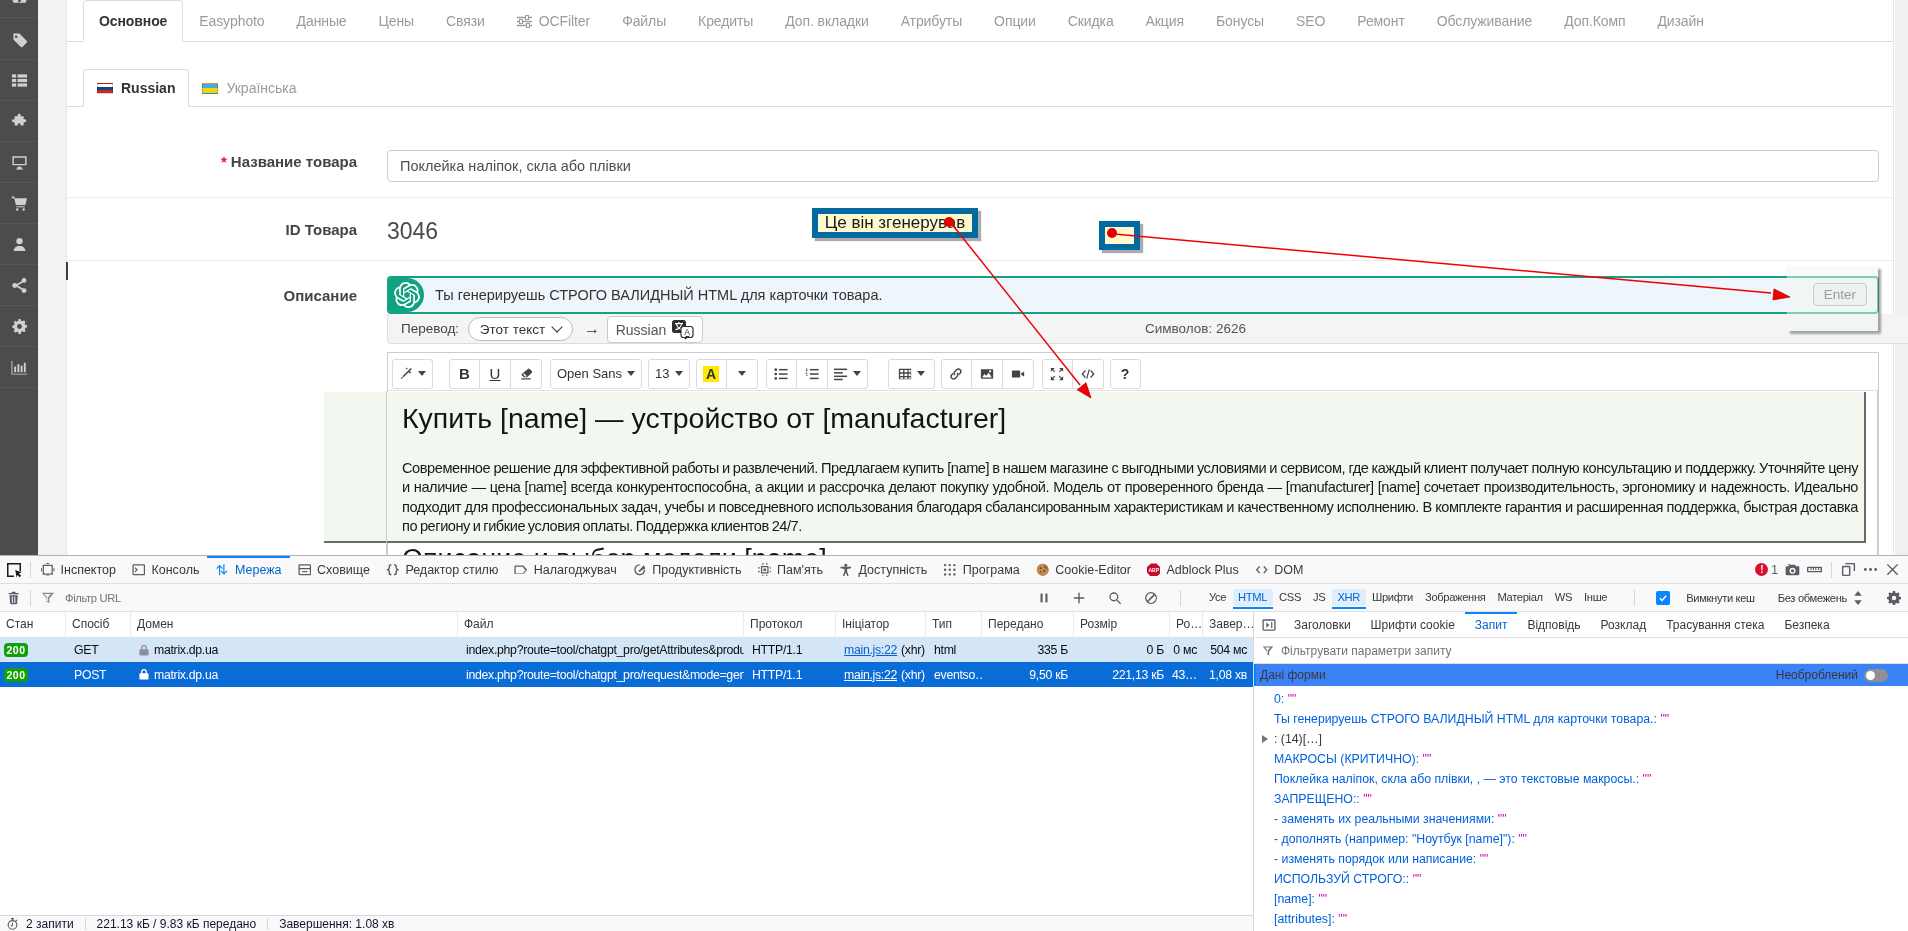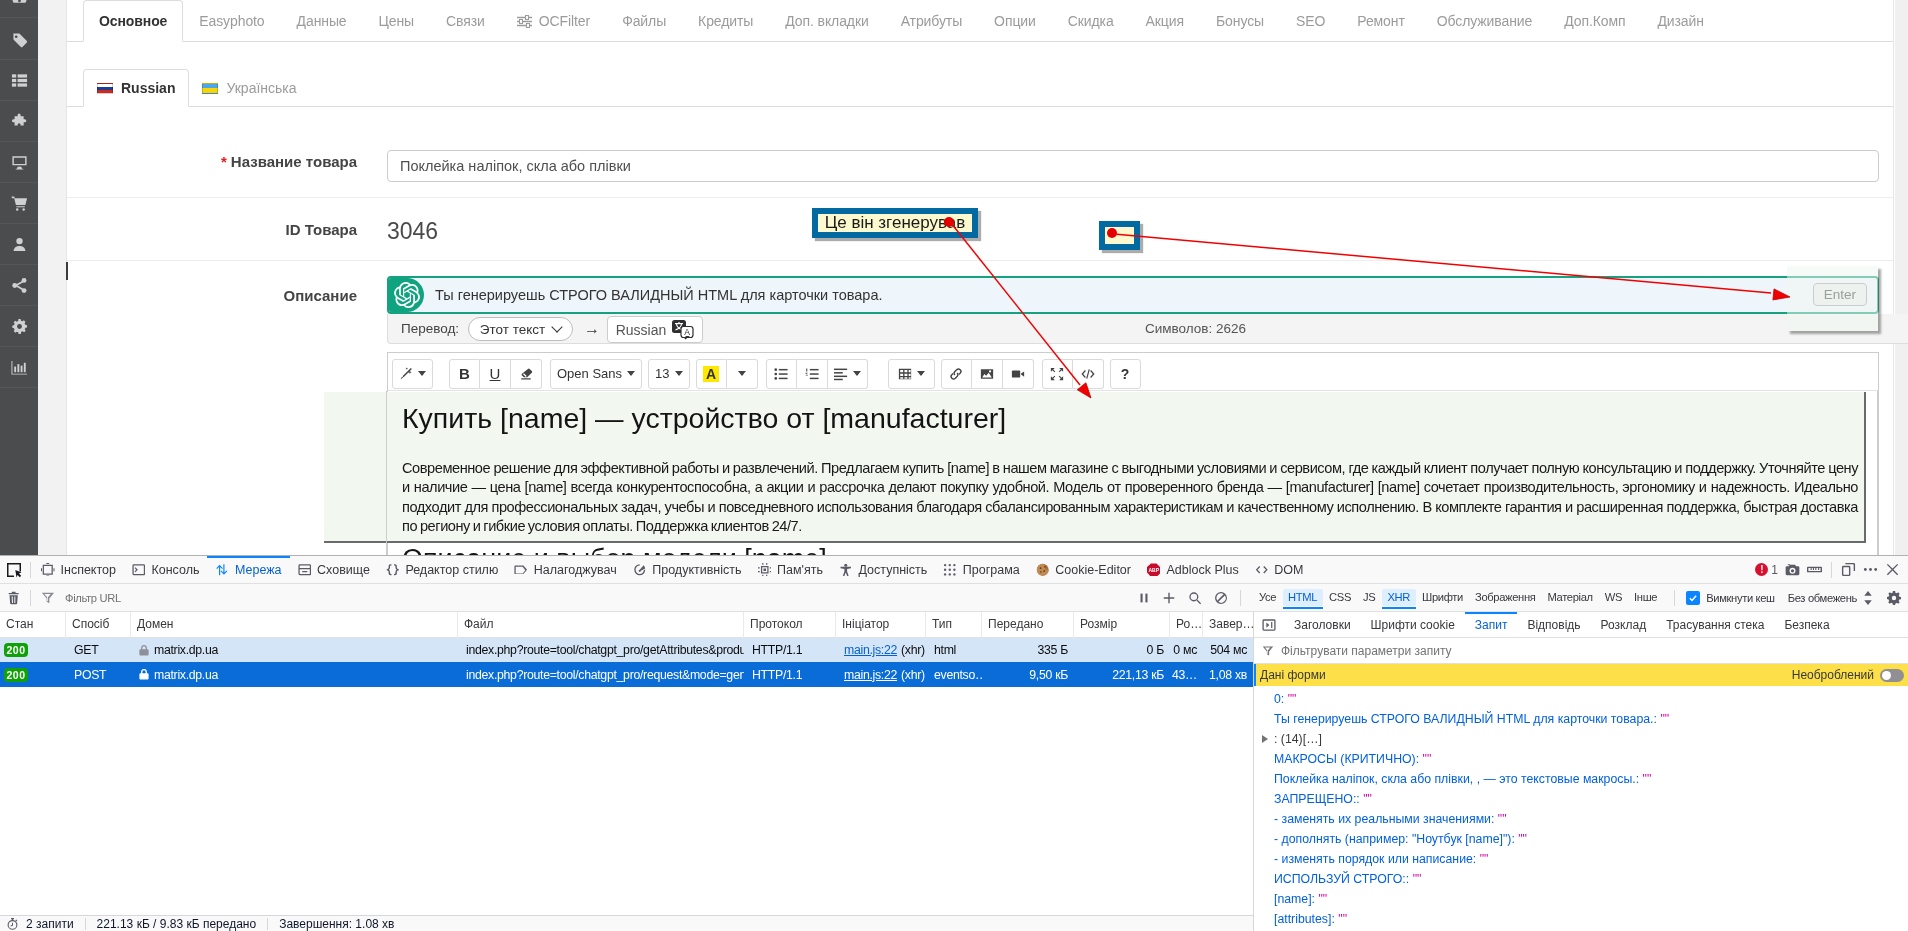--- a/index.html
+++ b/index.html
@@ -129,23 +129,23 @@
 .sb-sep{width:1px;height:12px;background:#d7d7db;margin:0 11px;}
 
 .dt-splitter{position:absolute;left:1253px;top:56px;width:1px;height:319px;background:#d7d7db;}
 .detail{position:absolute;left:1254px;top:56px;width:654px;height:319px;background:#fff;overflow:hidden;}
 .detail-tabs{height:26px;border-bottom:1px solid #e0e0e2;display:flex;align-items:center;}
 .detail-tab{position:relative;height:26px;display:flex;align-items:center;padding:0 10px;font-size:12px;color:#38383d;white-space:nowrap;}
 .detail-tab.active{color:#0561cf;}
 .detail-tab.active::before{content:"";position:absolute;left:0;top:0;width:100%;height:2px;background:#0a84ff;}
 .detail-filter{height:26px;border-bottom:1px solid #e0e0e2;display:flex;align-items:center;padding-left:8px;color:#737373;gap:7px;}
 .detail-filter svg{width:12px;height:12px;fill:#737373;}
-.detail-section{position:relative;height:22px;background:#fde047;display:flex;align-items:center;padding-left:6px;color:#38383d;}
+.detail-section{position:relative;height:22px;background:#3b82f6;display:flex;align-items:center;padding-left:6px;color:#38383d;}
 .detail-section::before{content:"";position:absolute;left:-1px;top:0;width:3px;height:100%;background:#0a84ff;}
-.raw-wrap{margin-left:auto;display:flex;align-items:center;gap:6px;padding-right:4px;color:#38383d;}
+.raw-wrap{margin-left:auto;display:flex;align-items:center;gap:6px;padding-right:20px;color:#38383d;}
 .toggle{width:24px;height:13px;border-radius:7px;background:#8f8f94;position:relative;}
 .toggle::after{content:"";position:absolute;left:2px;top:2px;width:9px;height:9px;border-radius:50%;background:#fff;}
 .params{padding:3px 0 0 0;}
 .param{height:20px;line-height:20px;padding-left:20px;white-space:nowrap;overflow:hidden;font-size:12.3px;position:relative;}
 .param .k{color:#0060df;}
 .param .s{color:#0060df;}
 .param .v{color:#dd00a9;}
 .param.plain .s,.param.plain .v{color:#3a3a3e;}
 .param .twisty{position:absolute;left:8px;top:6px;width:0;height:0;border-top:4px solid transparent;border-bottom:4px solid transparent;border-left:6px solid #737373;}
 </style>
@@ -657,21 +657,21 @@
             <path d="M6 1h4l.5 1.5H14V4H2V2.5h3.5zM3 5h10l-.8 10a1.2 1.2 0 0 1-1.2 1H5a1.2 1.2 0 0 1-1.2-1zm2.6 1.5.4 8h1.2l-.4-8zm3.2 0v8h1.2v-8zm3 0-.4 8h-1.2l.4-8z" transform="scale(0.95)"></path>
           </svg>
         </div>
       <div class="dt-sep"></div>
       <div style="display:flex;align-items:center;margin-left:8px;gap:6px;">
         <svg viewBox="0 0 16 16" style="fill:#8a8a94;">
             <path d="M1 2h14l-5.5 6.5V14l-3-1.6V8.5zM3.8 3.3l3.2 3.8v4.3l.9.5V7.1l3.2-3.8z"></path>
           </svg>
         <span class="filter-url">Фільтр URL</span>
       </div>
-      <div style="margin-left:auto;display:flex;align-items:center;gap:6px;padding-right:6px;">
+      <div style="margin-left:auto;display:flex;align-items:center;gap:16px;padding-right:6px;">
         <svg viewBox="0 0 16 16">
             <rect x="4" y="3" width="2.4" height="10"></rect>
             <rect x="9.6" y="3" width="2.4" height="10"></rect>
           </svg>
         <svg viewBox="0 0 16 16" style="margin-left:5px;">
             <path d="M7.2 2h1.6v5.2H14v1.6H8.8V14H7.2V8.8H2V7.2h5.2z"></path>
           </svg>
         <svg viewBox="0 0 16 16" style="margin-left:6px;">
             <path d="M6.7 1.5a5.2 5.2 0 1 1 0 10.4 5.2 5.2 0 0 1 0-10.4zm0 1.5a3.7 3.7 0 1 0 0 7.4 3.7 3.7 0 0 0 0-7.4zM10.9 10l4 4-1 1-4-4z"></path>
           </svg>

